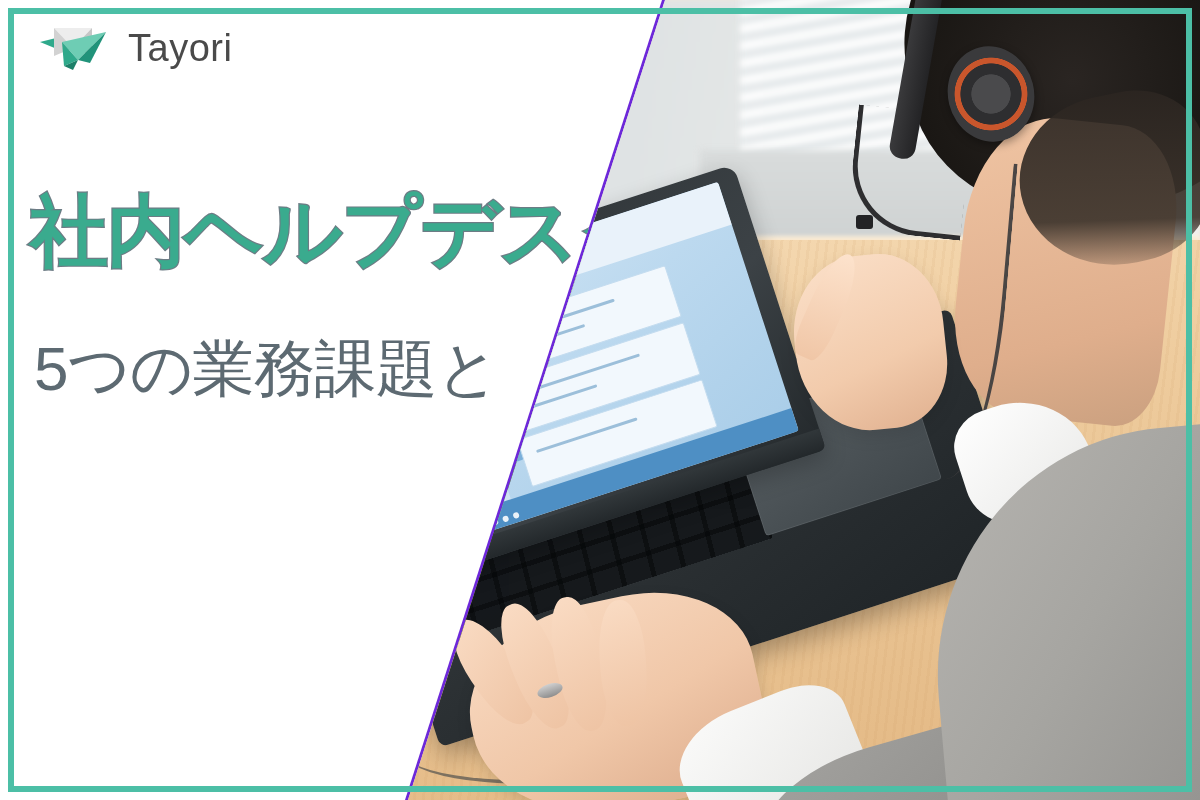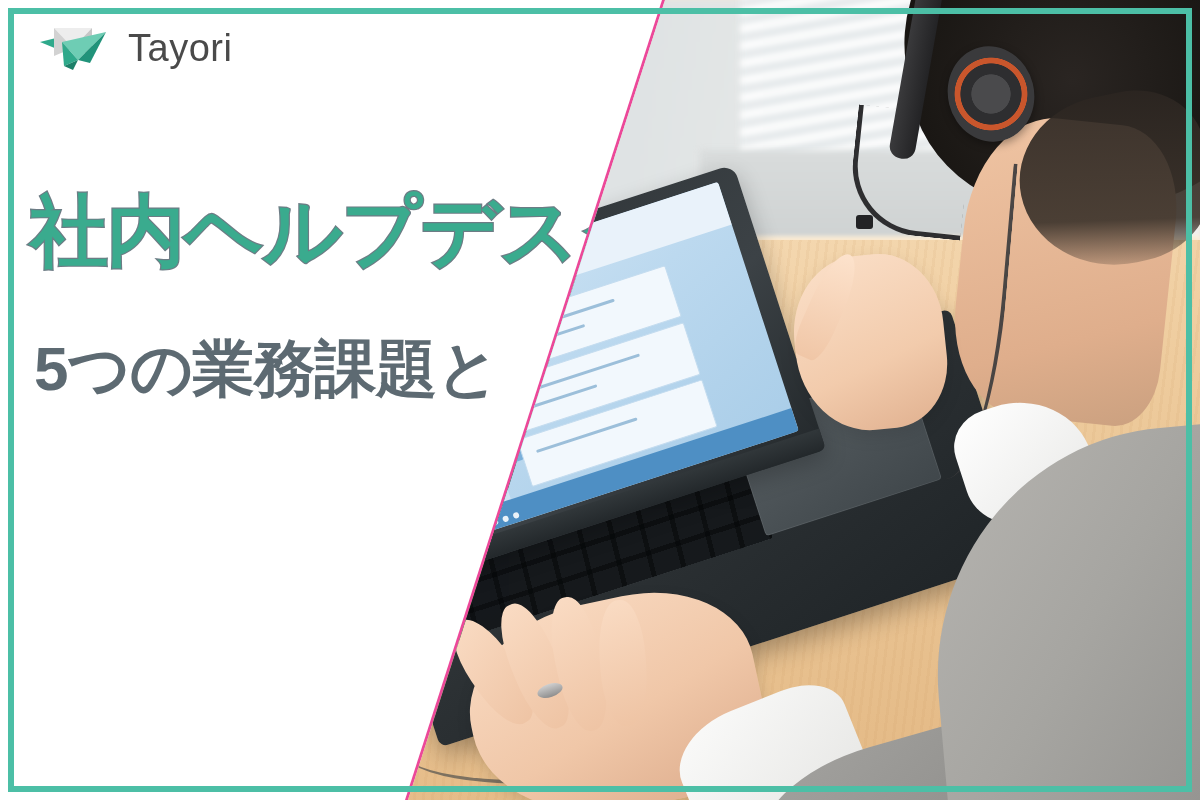--- a/index.html
+++ b/index.html
@@ -3,21 +3,21 @@
 <meta charset="utf-8">
 <style>
   html,body{margin:0;padding:0;}
   body{
     width:1200px;height:800px;overflow:hidden;
     background:#ffffff;
     font-family:"Liberation Sans","DejaVu Sans",sans-serif;
   }
   .banner{
     position:relative;width:1200px;height:800px;
-    background:#ec4899;overflow:hidden;
+    background:#6d28d9;overflow:hidden;
   }
 
   
   .photo{
     position:absolute;inset:0;
     background:#efe6da;
     clip-path:polygon(665px 0, 1200px 0, 1200px 800px, 408px 800px);
     overflow:hidden;
   }
   
@@ -209,21 +209,21 @@
     position:absolute;left:30px;top:190px;width:640px;
     font-size:78px;font-weight:700;line-height:1.06;
     color:#3aab8e;
     -webkit-text-stroke:2.4px #6d7c85;
     paint-order:stroke fill;
     letter-spacing:-1px;
     white-space:nowrap;
   }
   .subhead{
     position:absolute;left:34px;top:325px;width:560px;
-    font-size:62px;font-weight:700;line-height:1.42;
+    font-size:62px;font-weight:400;line-height:1.42;
     color:#5d6a72;letter-spacing:-1px;
   }
   .subhead span{display:block;}
 
   
   .frame{
     position:absolute;left:8px;top:8px;right:8px;bottom:8px;
     border:6px solid #4cbfa6;pointer-events:none;
   }
 </style>

